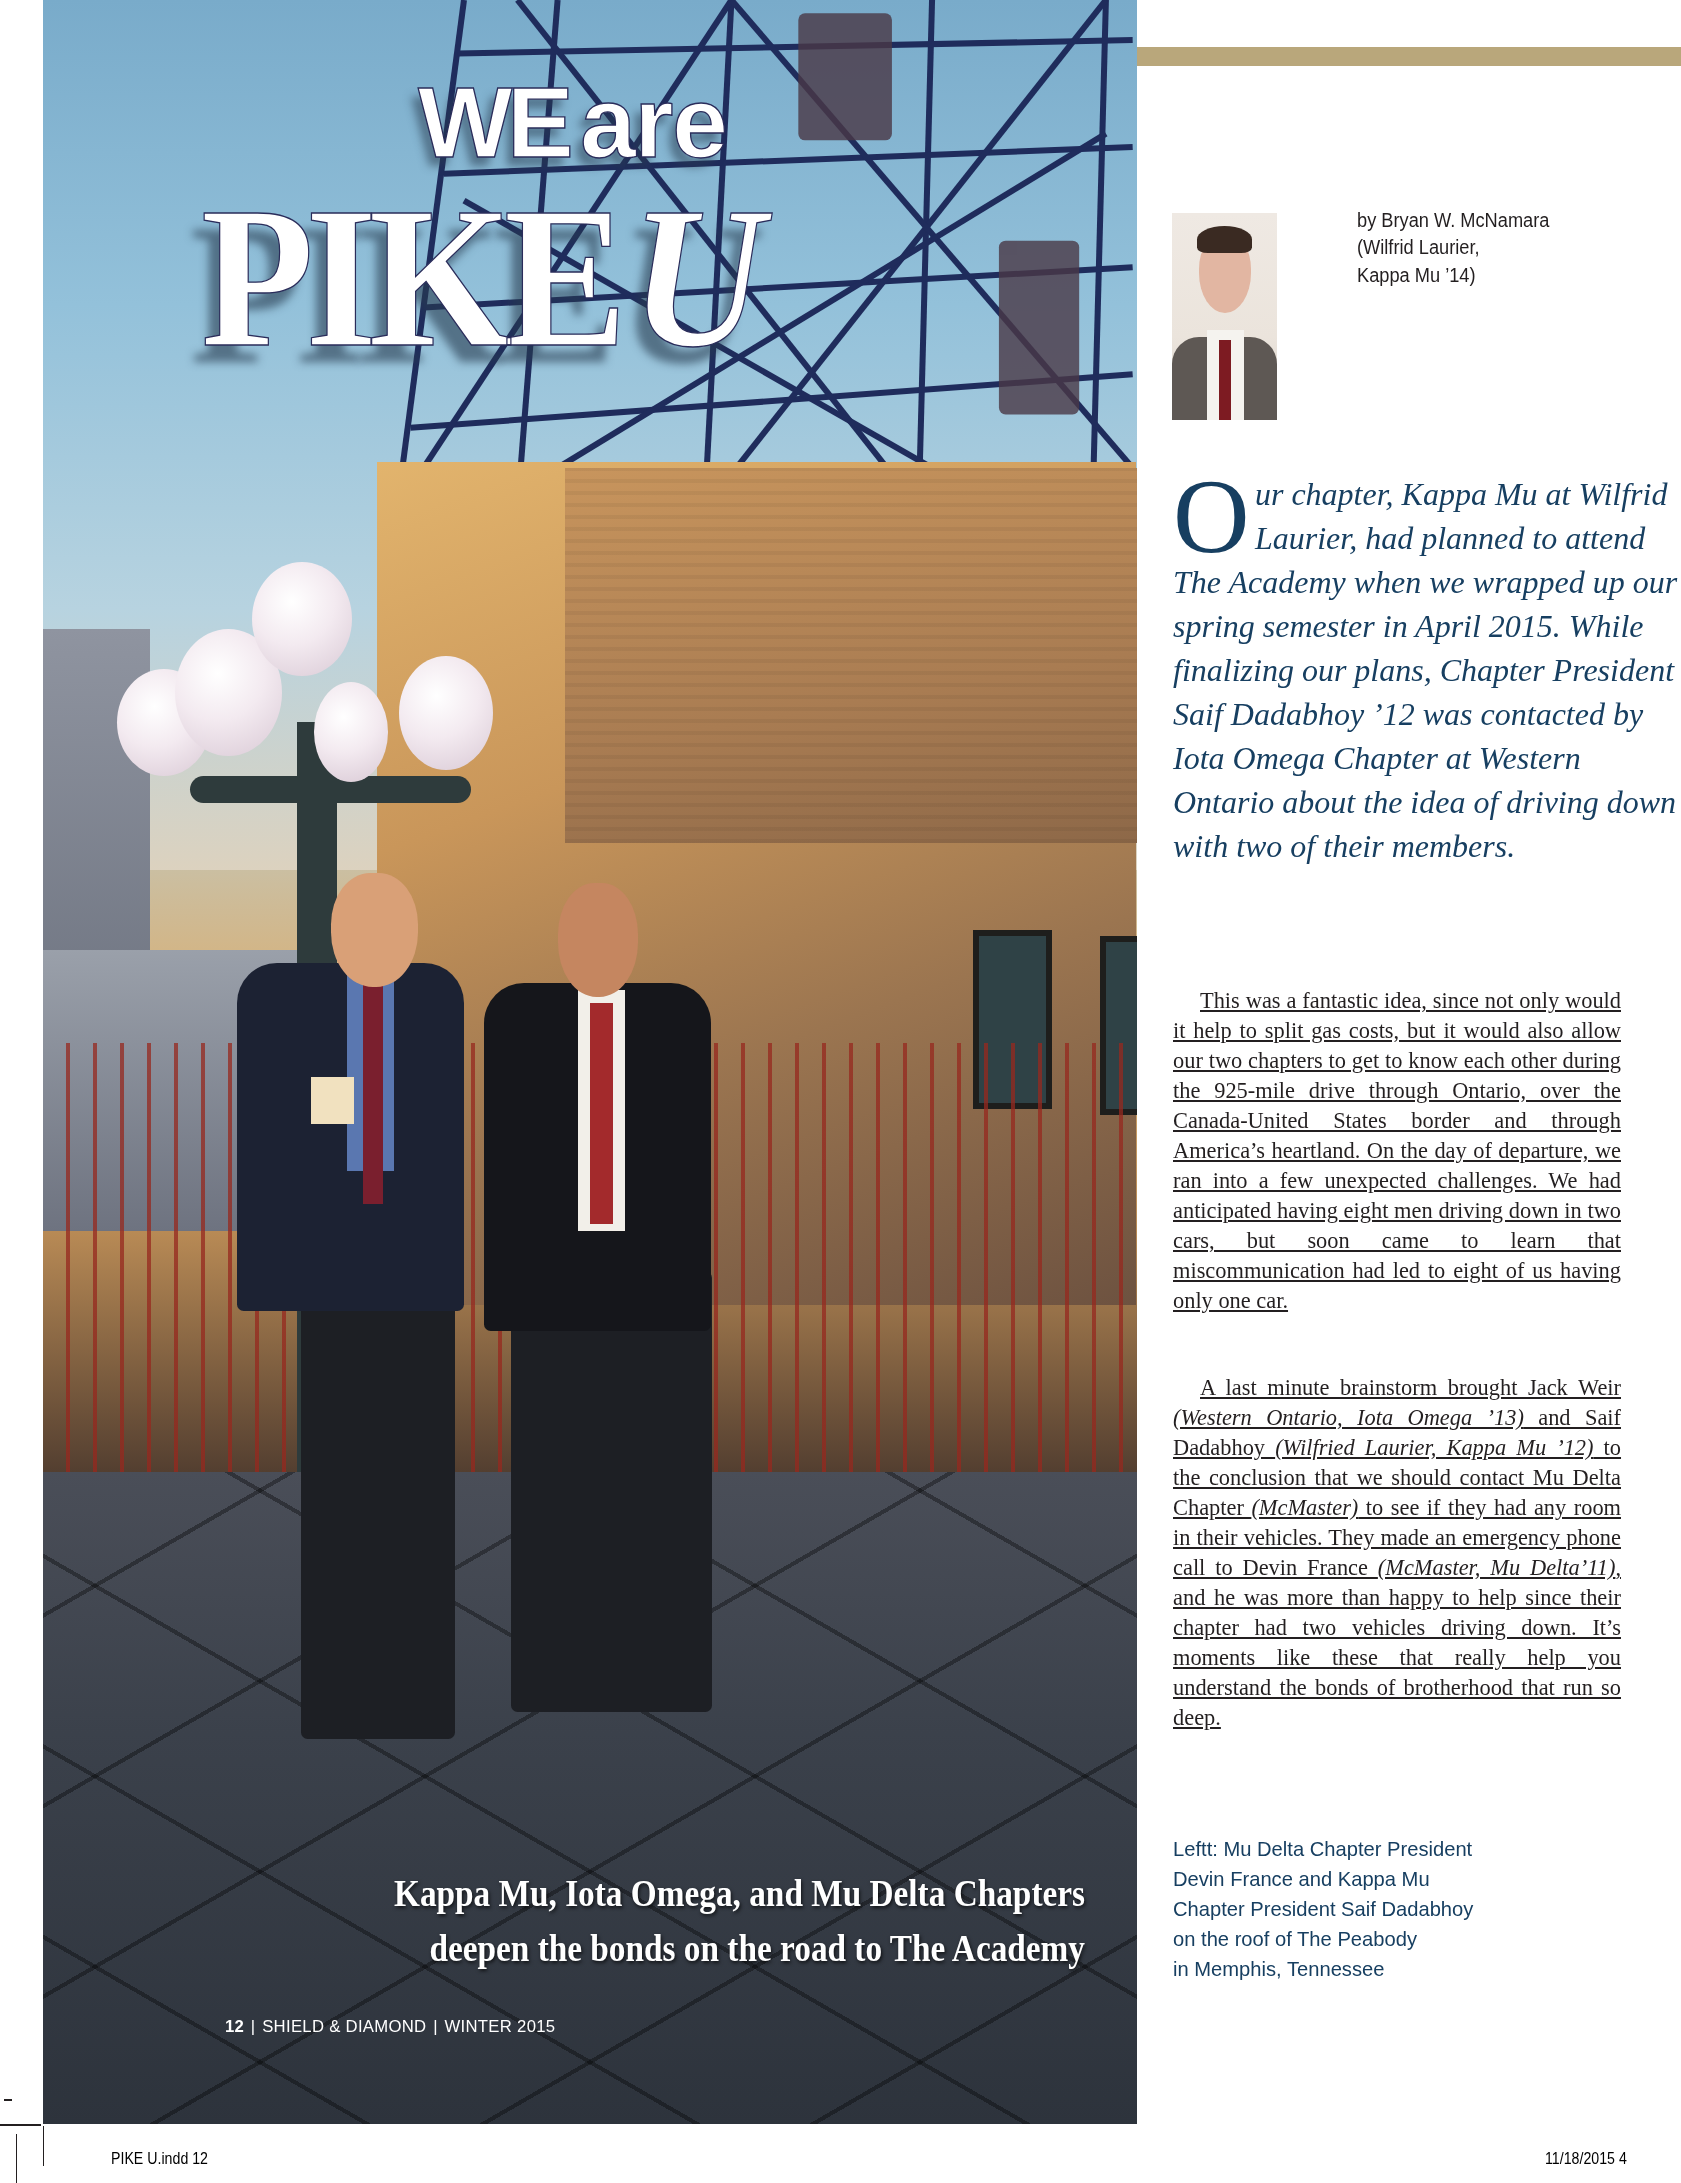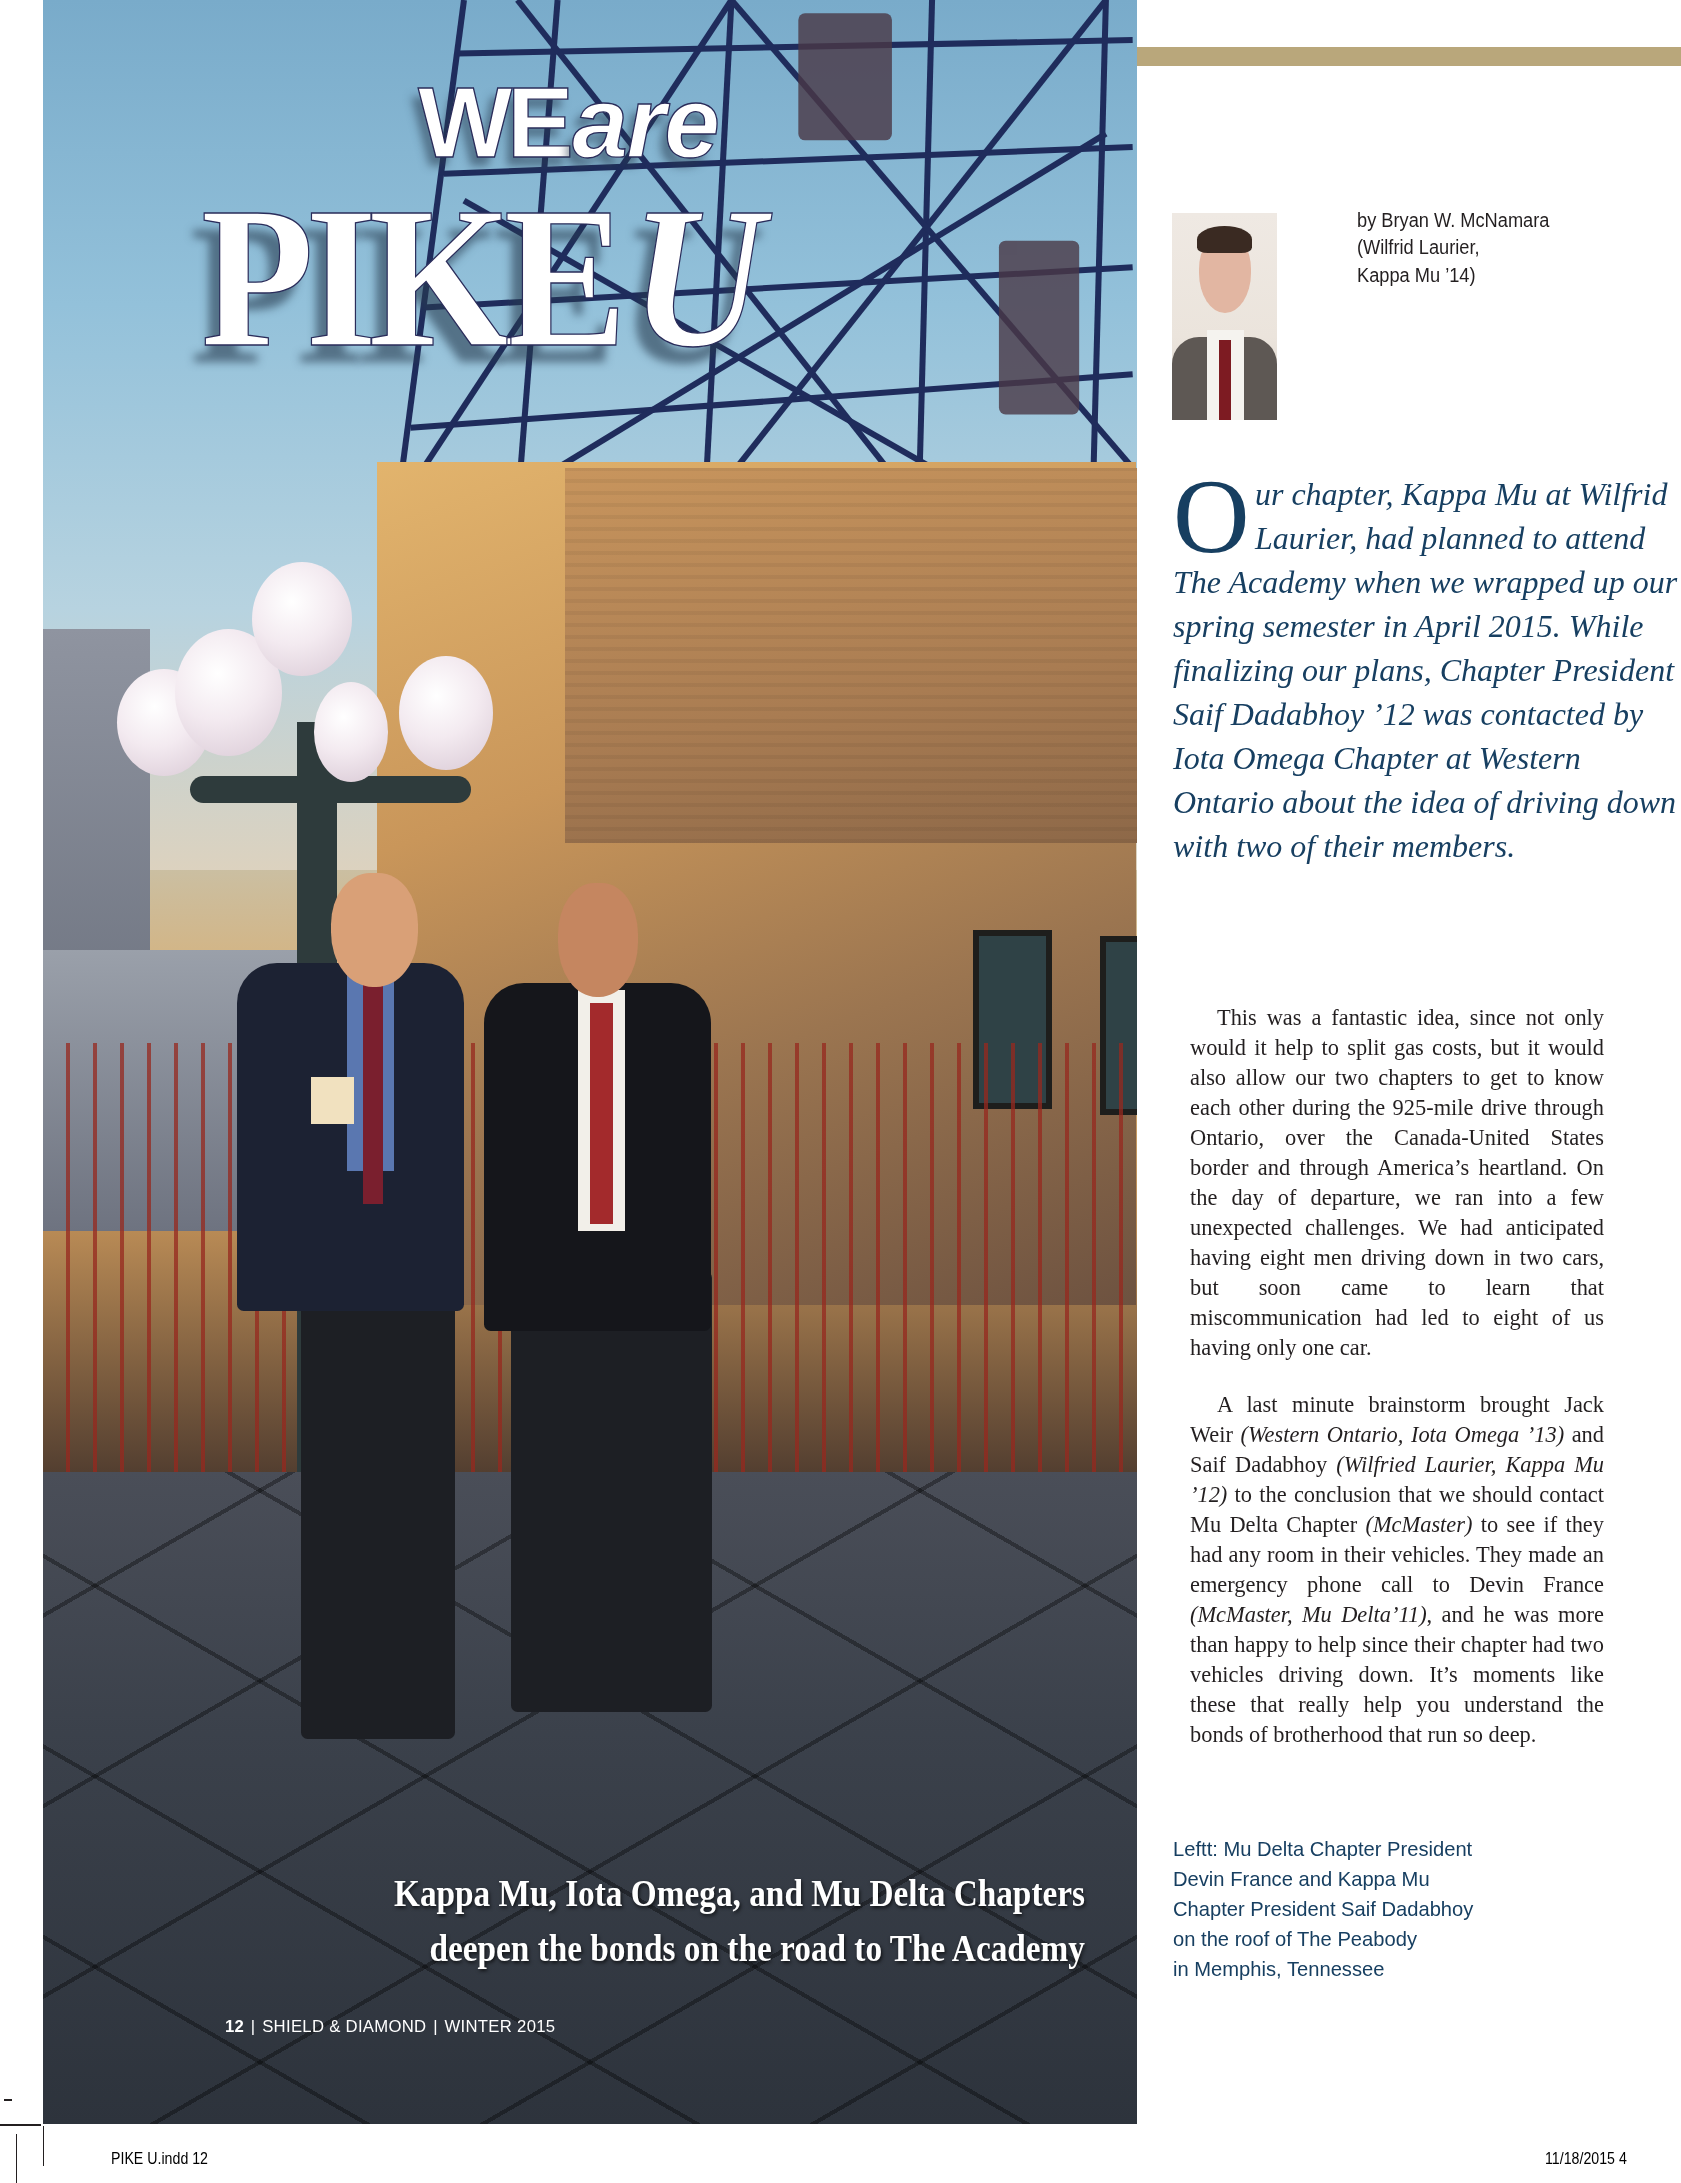--- a/index.html
+++ b/index.html
@@ -46,21 +46,21 @@
   .legs { position: absolute; background: #1d1f24; }
 
   
   .title-we {
     position: absolute; left: 418px; top: 72px;
     font-family: "Liberation Sans", sans-serif; font-weight: bold;
     font-size: 100px; line-height: 1; color: #ffffff; letter-spacing: -5.4px;
     -webkit-text-stroke: 1.3px #2a2c5a;
     text-shadow: -6.7px 9.4px 8px rgba(40,60,80,0.55);
   }
-  .title-we .are { font-style: italic; letter-spacing: -1.3px; margin-left: 4px; }
+  .title-we .are { letter-spacing: -1.3px; margin-left: 12px; }
   .title-pike {
     position: absolute; left: 201px; top: 177px;
     font-family: "Liberation Serif", serif; font-weight: bold;
     font-size: 201px; line-height: 1; color: #ffffff; letter-spacing: -9.4px;
     transform: scaleX(0.92); transform-origin: left top;
     -webkit-text-stroke: 1.3px #2a2c5a;
     text-shadow: -12px 17.4px 9.4px rgba(40,60,80,0.6);
   }
   .title-pike .u { font-style: italic; margin-left: 13.4px; }
 
@@ -107,21 +107,21 @@
   }
   .lede .dropcap {
     float: left; font-style: normal; font-size: 106px; line-height: 79px;
     margin: 5.4px 5.4px 0 0; color: #173f61;
   }
   .body {
     position: absolute; left: 1173px; width: 448px;
     font-family: "Liberation Serif", serif; font-size: 22.4px; line-height: 30px;
     color: #231f20; text-align: justify;
   }
-  .body p { margin: 17px; text-indent: 27px; }
+  .body p { margin: 0; text-indent: 27px; text-decoration: underline; }
   .body em { font-style: italic; }
   .body1 { top: 986px; }
   .body2 { top: 1373px; }
   .caption {
     position: absolute; left: 1173px; top: 1834px;
     font-family: "Liberation Sans", sans-serif; font-size: 21px; line-height: 30px; color: #173f61;
     transform: scaleX(0.96); transform-origin: left top;
   }
 
   

